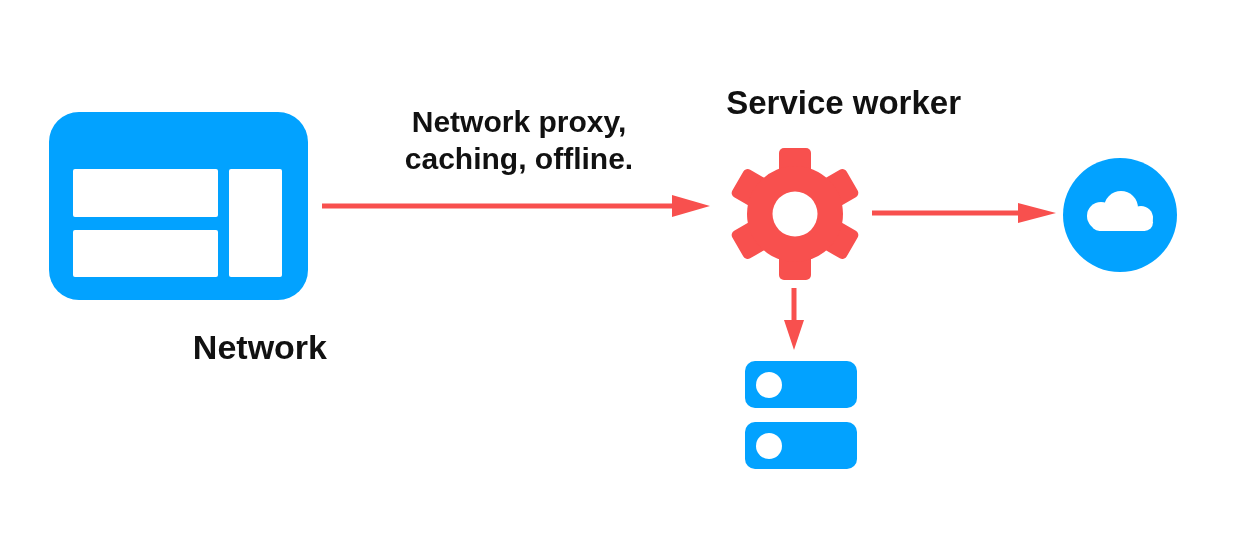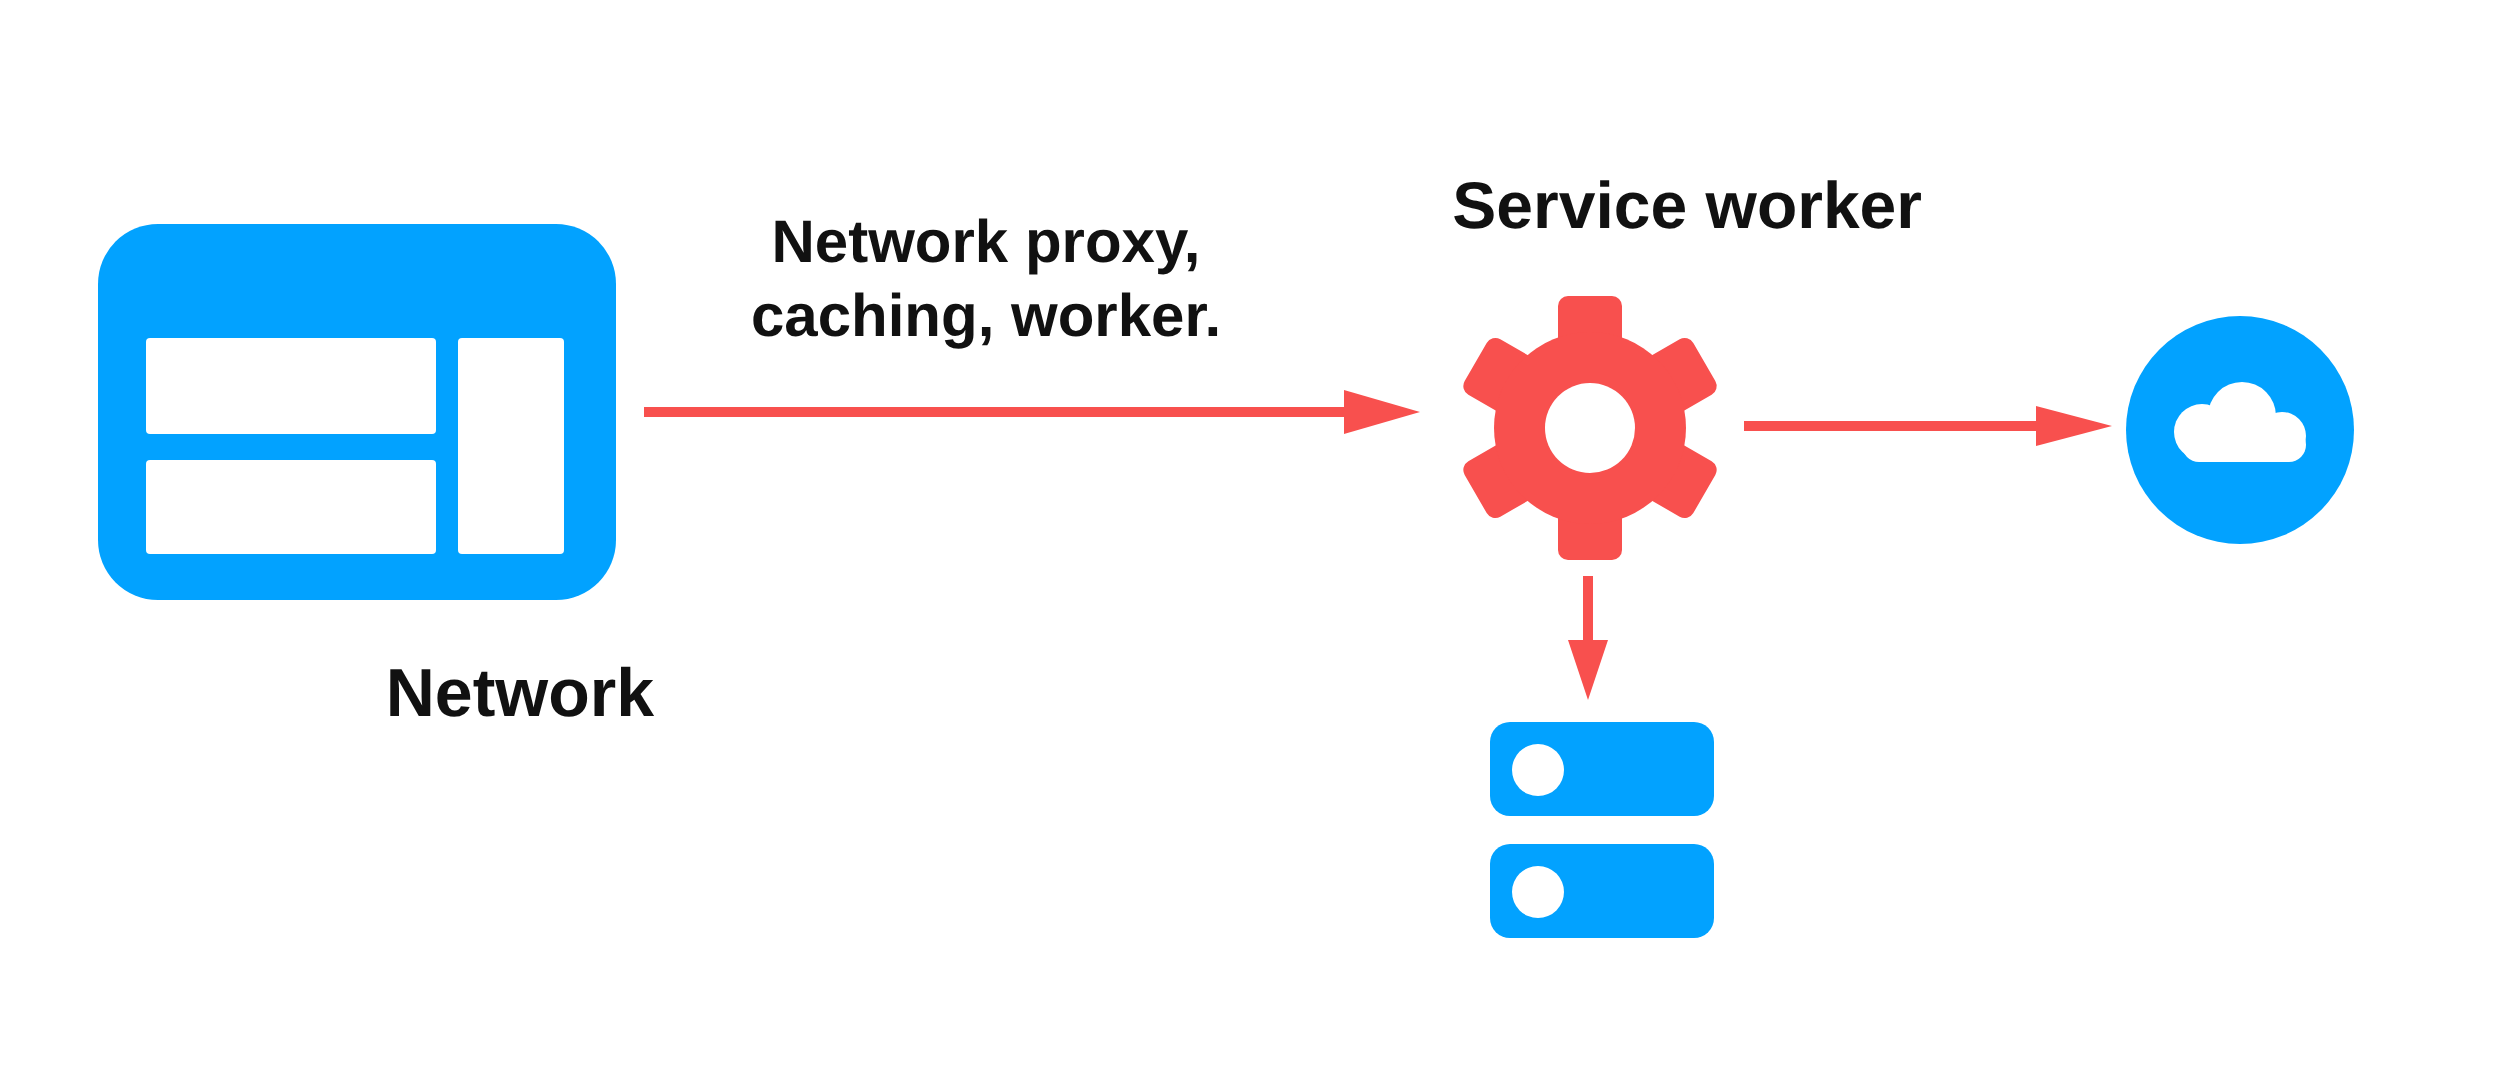--- a/index.html
+++ b/index.html
@@ -32,21 +32,21 @@
   .pane-side   { left: 180px; top: 57px;  width: 53px;  height: 108px; }
 
   .node-label {
     text-align: right;
     font-weight: 700;
     line-height: 1.15;
     white-space: nowrap;
   }
   .window-label  { left: 27px;  top: 328px; width: 300px; font-size: 34px; }
   .sw-label      { left: 661px; top: 84px;  width: 300px; font-size: 33px; }
-  .edge-label    { left: 343px; top: 103px; width: 300px; font-size: 30px;
+  .edge-label    { left: 369px; top: 103px; width: 300px; font-size: 30px;
                    line-height: 37px; font-weight: 700; text-align: center; }
 
   
   .fill-red   { fill: var(--red); }
   .fill-blue  { fill: var(--blue); }
   .fill-white { fill: #ffffff; }
   .stroke-red { stroke: var(--red); }
 
   
   .disk {
@@ -67,21 +67,21 @@
 
   <div class="abs window-icon">
     <div class="pane pane-top"></div>
     <div class="pane pane-bottom"></div>
     <div class="pane pane-side"></div>
   </div>
   <div class="abs node-label window-label">Network</div>
 
   <div class="abs edge-label">
     <div>Network proxy,</div>
-    <div>caching, worker.</div>
+    <div>caching, offline.</div>
   </div>
 
   <svg class="abs" style="left:320px; top:193px;" width="396" height="26">
     <line class="stroke-red" x1="2" y1="13" x2="356" y2="13" stroke-width="5"></line>
     <polygon class="fill-red" points="352,2 390,13 352,24"></polygon>
   </svg>
 
   <div class="abs node-label sw-label">Service worker</div>
   <svg class="abs" style="left:729px; top:148px;" width="132" height="132" viewBox="-66 -66 132 132">
     <g class="fill-red">

